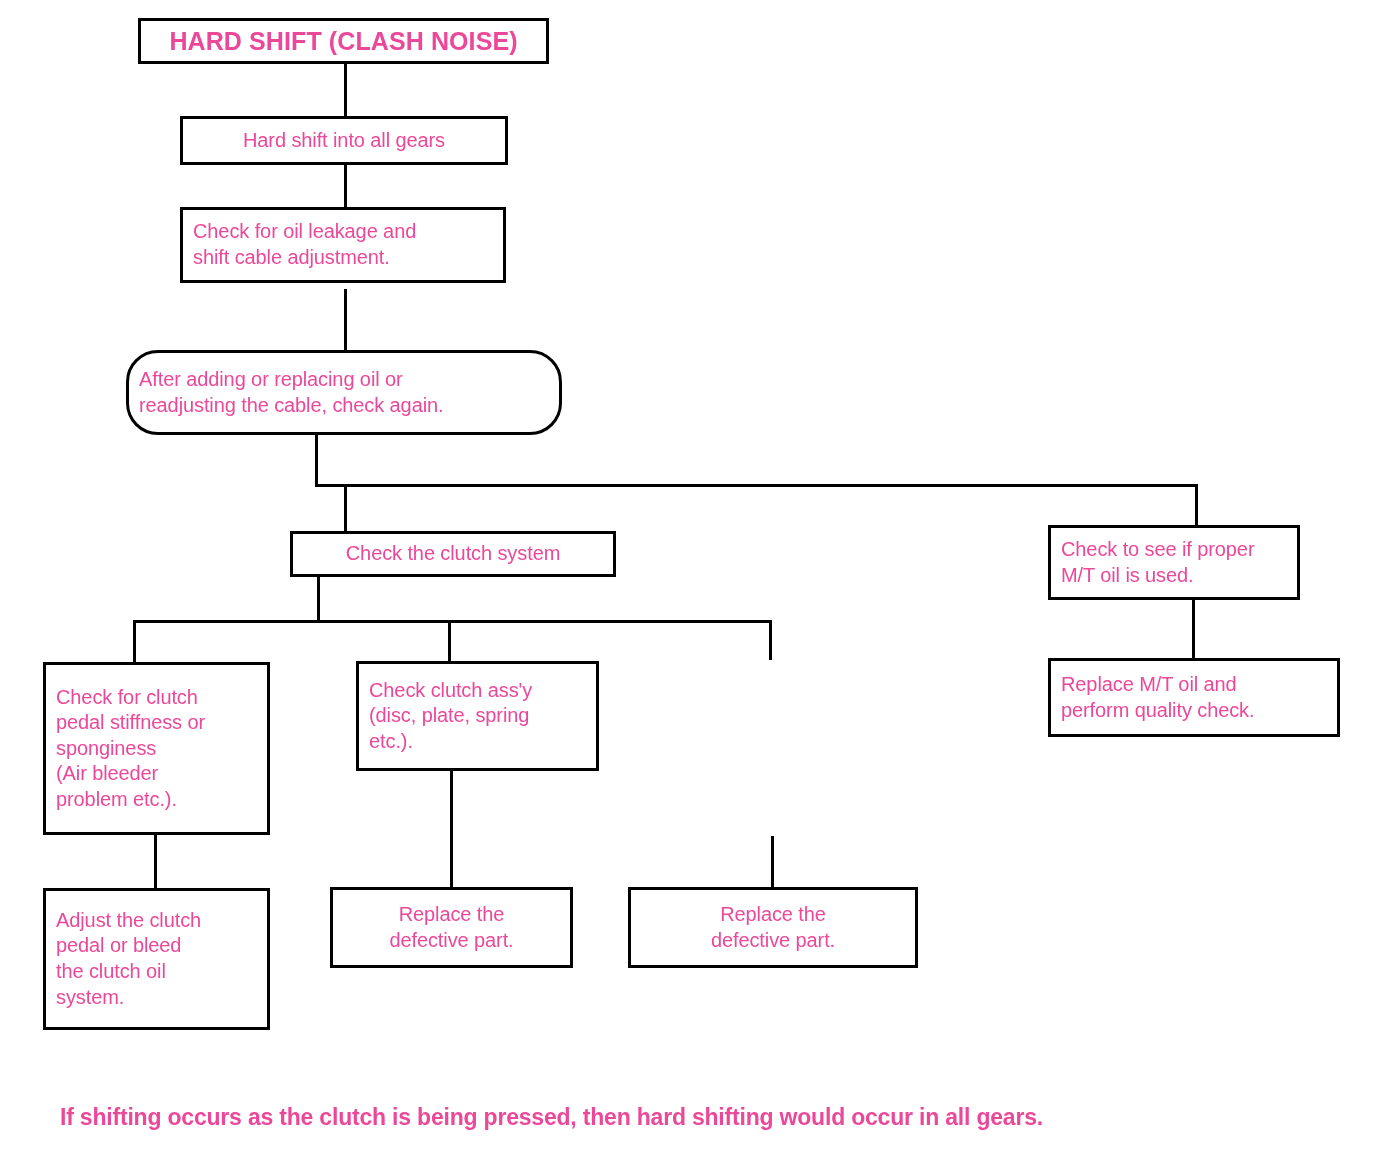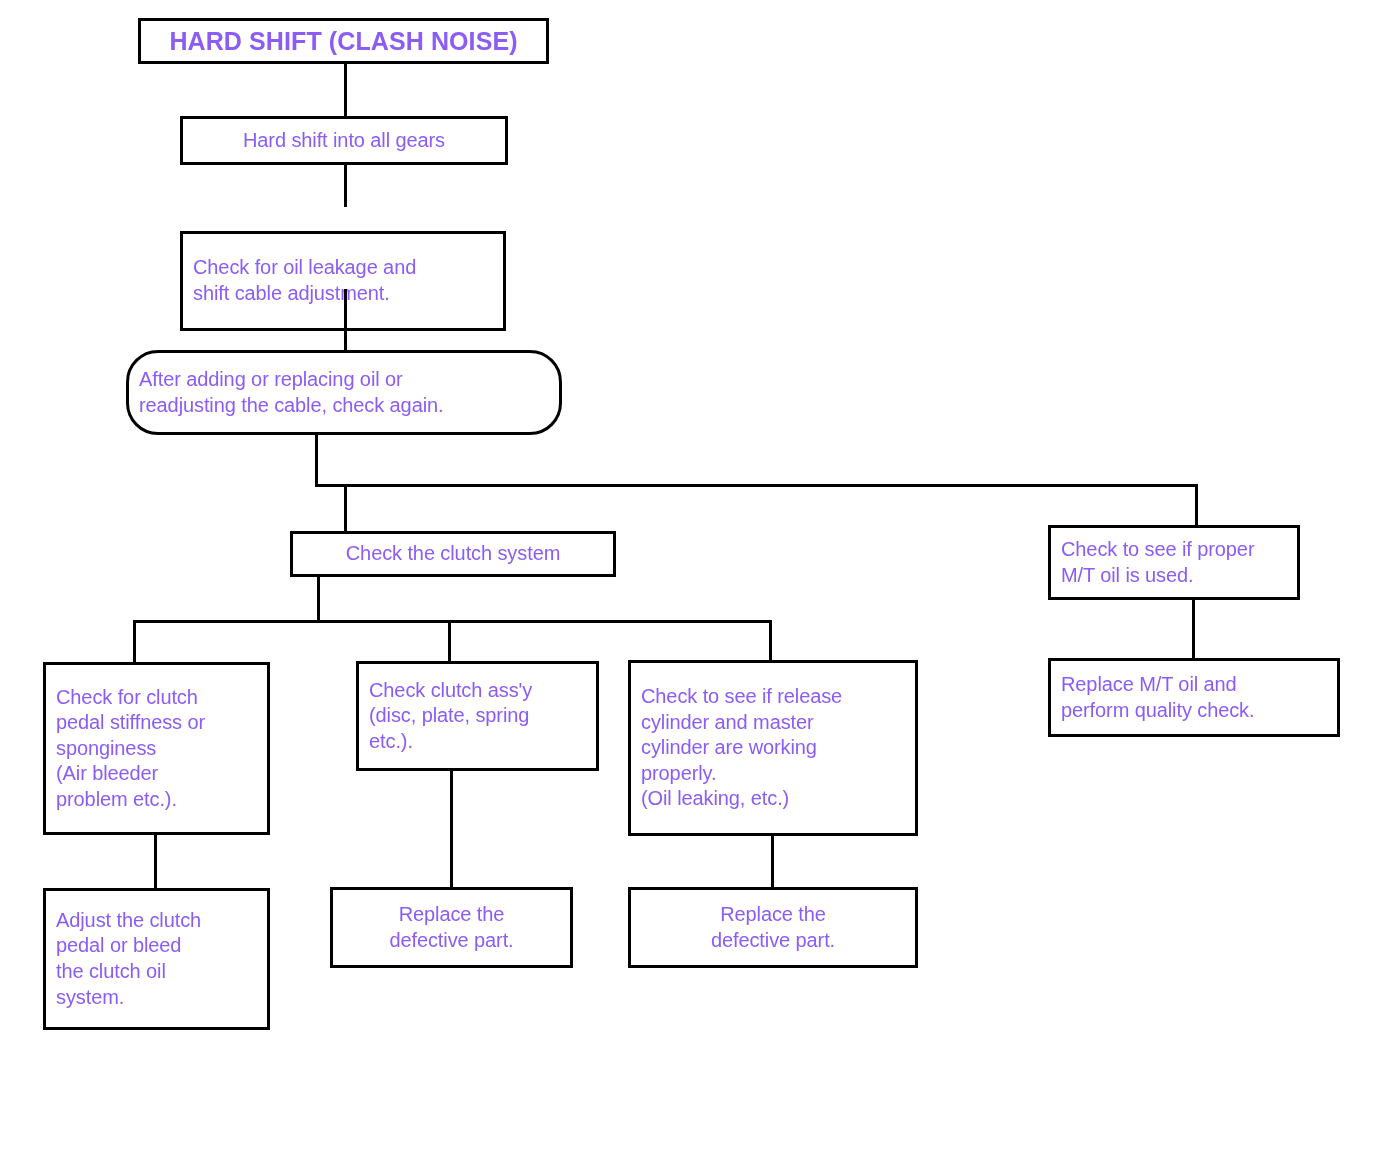--- a/index.html
+++ b/index.html
@@ -7,21 +7,21 @@
     margin: 0;
     padding: 0;
     background: #ffffff;
   }
   #canvas {
     position: relative;
     width: 1376px;
     height: 1156px;
     background: #ffffff;
     font-family: "Liberation Sans", sans-serif;
-    color: #8b5cf6;
+    color: #ec4899;
     overflow: hidden;
   }
   .node {
     position: absolute;
     box-sizing: border-box;
     border: 3px solid #000000;
     background: #ffffff;
     display: flex;
     align-items: center;
     padding: 4px 10px;
@@ -61,21 +61,21 @@
   </div>
 
   <div class="conn vline" style="left:344px; top:64px; height:52px;"></div>
 
   <div class="node center" style="left:180px; top:116px; width:328px; height:49px;">
     <span class="txt">Hard shift into all gears</span>
   </div>
 
   <div class="conn vline" style="left:344px; top:165px; height:42px;"></div>
 
-  <div class="node left" style="left:180px; top:207px; width:326px; height:100px;margin-top:24px;">
+  <div class="node left" style="left:180px; top:207px; width:326px; height:76px;">
     <span class="txt">Check for oil leakage and
 shift cable adjustment.</span>
   </div>
 
   <div class="conn vline" style="left:344px; top:289px; height:61px;"></div>
 
   <div class="node left" style="left:126px; top:350px; width:436px; height:85px;border-radius:32px;">
     <span class="txt">After adding or replacing oil or
 readjusting the cable, check again.</span>
   </div>
@@ -130,29 +130,23 @@
 etc.).</span>
   </div>
 
   <div class="conn vline" style="left:450px; top:771px; height:116px;"></div>
 
   <div class="node center" style="left:330px; top:887px; width:243px; height:81px;">
     <span class="txt">Replace the
 defective part.</span>
   </div>
 
-  <div class="node left" style="left:628px; top:660px; width:290px; height:176px;">
-    <span class="txt">Check to see if release
-cylinder and master
-cylinder are working
-properly.
-(Oil leaking, etc.)</span>
-  </div>
 
   <div class="conn vline" style="left:771px; top:836px; height:51px;"></div>
 
   <div class="node center" style="left:628px; top:887px; width:290px; height:81px;">
     <span class="txt">Replace the
 defective part.</span>
   </div>
 
+  <div class="footnote" style="left:60px; top:1101px; width:1290px;">If shifting occurs as the clutch is being pressed, then hard shifting would occur in all gears.</div>
 
 </div>
 
 </body></html>

